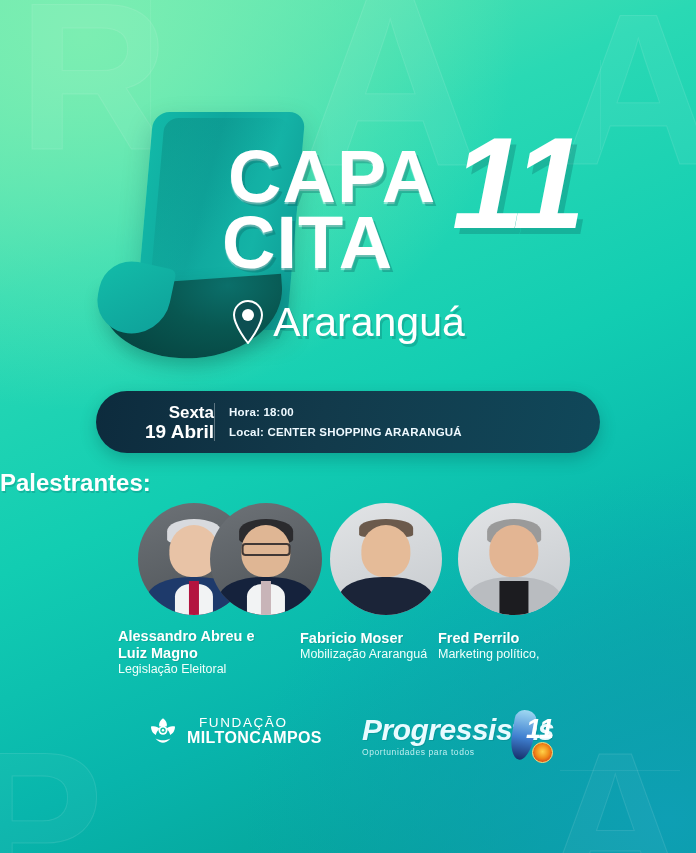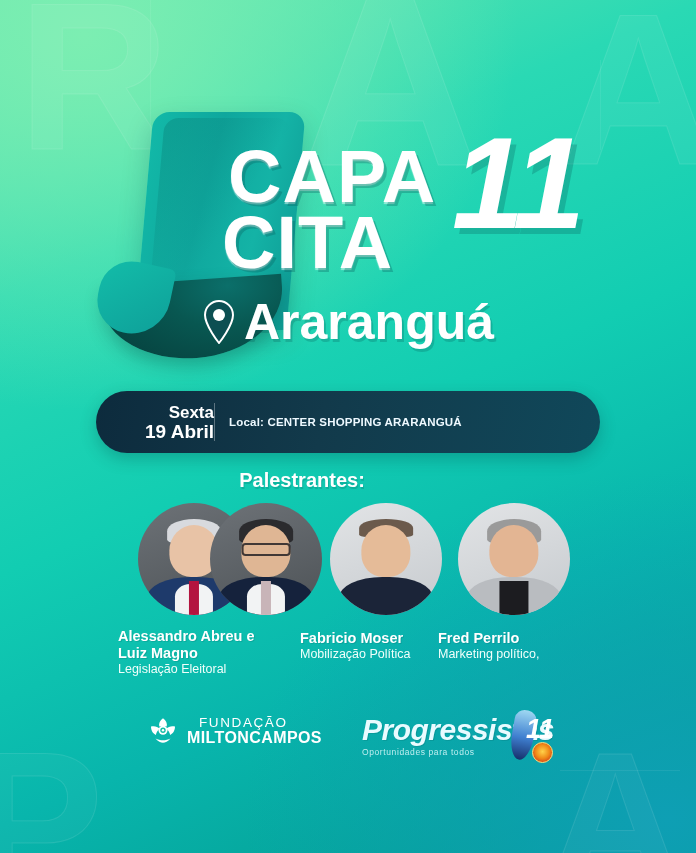--- a/index.html
+++ b/index.html
@@ -72,21 +72,21 @@
     color:#ffffff;font-weight:bold;font-style:italic;
     font-size:130px;line-height:130px;letter-spacing:-2px;
     text-shadow:5px 6px 0 rgba(6,90,88,0.26);
   }
 
   
   #cityline{position:absolute;left:0;top:300px;width:696px;text-align:center;}
   #cityline .inner{display:inline-flex;align-items:center;gap:8px;}
   .pin{width:34px;height:44px;display:block;}
   #cityname{
-    color:#ffffff;font-weight:bold;font-size:50px;line-height:44px;
+    color:#ffffff;font-weight:normal;font-size:41px;line-height:44px;
     text-shadow:2px 3px 0 rgba(6,90,88,0.25);
   }
 
   
   #infobar{
     position:absolute;left:96px;top:391px;width:504px;height:62px;
     background:linear-gradient(100deg,#0d2b3d 0%, #123a4b 45%, #10485a 100%);
     border-radius:31px;
     box-shadow:0 6px 16px rgba(0,50,55,0.25);
     display:flex;align-items:center;
@@ -97,22 +97,22 @@
   }
   #datebox .d2{font-size:19px;}
   #vdiv{width:1px;height:38px;background:rgba(255,255,255,0.32);}
   #infotext{padding-left:14px;color:#eef9ff;font-size:11.5px;line-height:14.5px;}
   #infotext .hora{margin-bottom:5px;font-weight:bold;letter-spacing:.2px;}
   #infotext .local{font-weight:bold;letter-spacing:.2px;}
   #infotext .addr{letter-spacing:.1px;}
 
   
   #palestrantes{
-    position:absolute;left:0;top:469px;width:604px;text-align:center;
-    color:#ffffff;font-weight:bold;font-size:20px;
+    position:absolute;left:0;top:469px;width:604px;text-align:left;
+    color:#ffffff;font-weight:bold;font-size:24px;
     text-shadow:1px 2px 0 rgba(6,90,88,0.22);
   }
   #photos{position:absolute;left:0;top:500px;width:696px;height:118px;}
   .ph{
     position:absolute;width:112px;height:112px;border-radius:50%;
     overflow:hidden;background:#8e9296;
   }
   .ph.grayA{background:linear-gradient(160deg,#6d7277,#4d5256);}
   .ph.light{background:linear-gradient(160deg,#e2e4e6,#c6cace);}
   #ph1{left:138px;top:3px;}
@@ -205,20 +205,21 @@
     </span>
   </div>
 
   <div id="infobar">
     <div id="datebox">
       <div class="d1">Sexta</div>
       <div class="d2">19 Abril</div>
     </div>
     <div id="vdiv"></div>
     <div id="infotext">
+      <div class="hora">Hora: 18:00</div>
       <div class="local">Local: CENTER SHOPPING ARARANGUÁ</div>
     </div>
   </div>
 
   <div id="palestrantes">Palestrantes:</div>
 
   <div id="photos">
     <div class="ph grayA" id="ph1">
       <div class="face">
         <div class="hair" style="background:#d8dade;"></div>
@@ -256,21 +257,21 @@
   </div>
 
   <div id="names">
     <div class="sp" id="sp1">
       <div class="nm">Alessandro Abreu e</div>
       <div class="nm">Luiz Magno</div>
       <div class="rl">Legislação Eleitoral</div>
     </div>
     <div class="sp" id="sp2">
       <div class="nm">Fabricio Moser</div>
-      <div class="rl">Mobilização Política</div>
+      <div class="rl">Mobilização Araranguá</div>
     </div>
     <div class="sp" id="sp3">
       <div class="nm">Fred Perrilo</div>
       <div class="rl">Marketing político,</div>
     </div>
   </div>
 
   <div id="footer">
 
     <div id="fmc">

